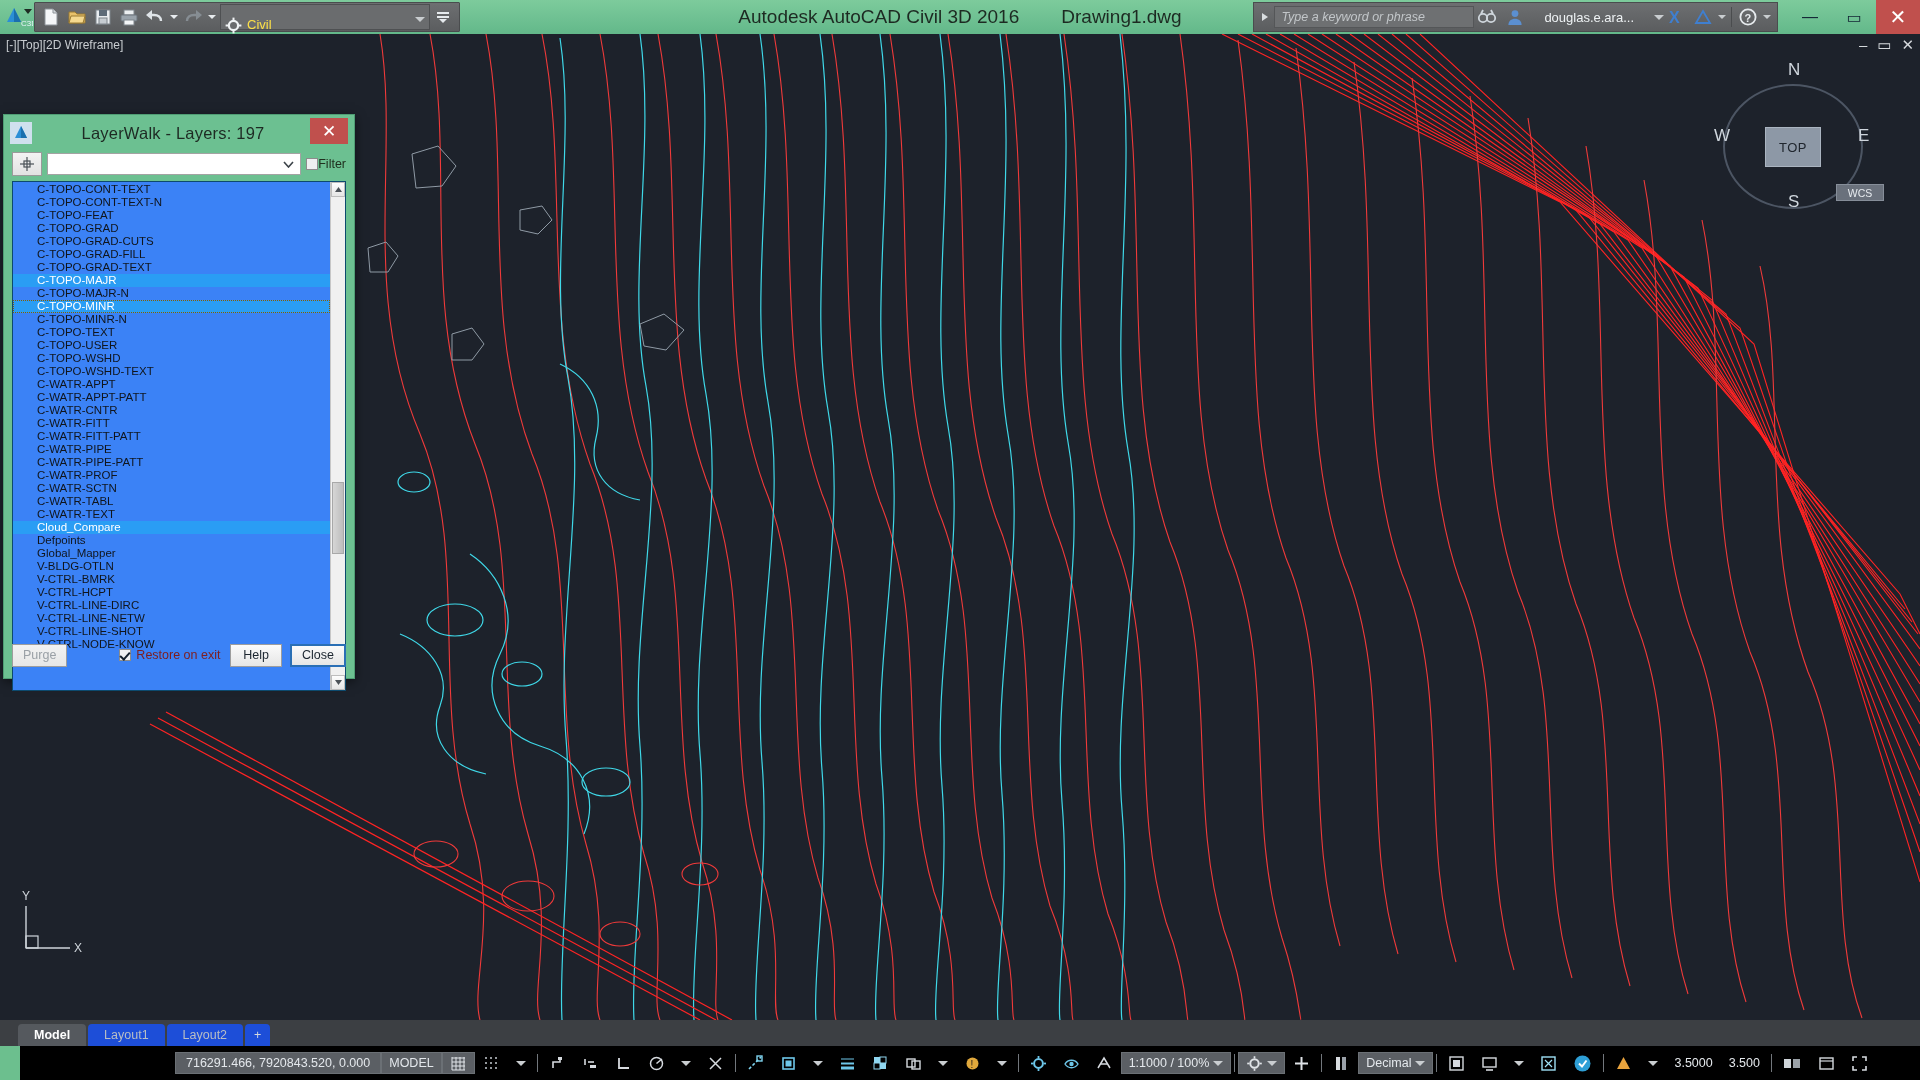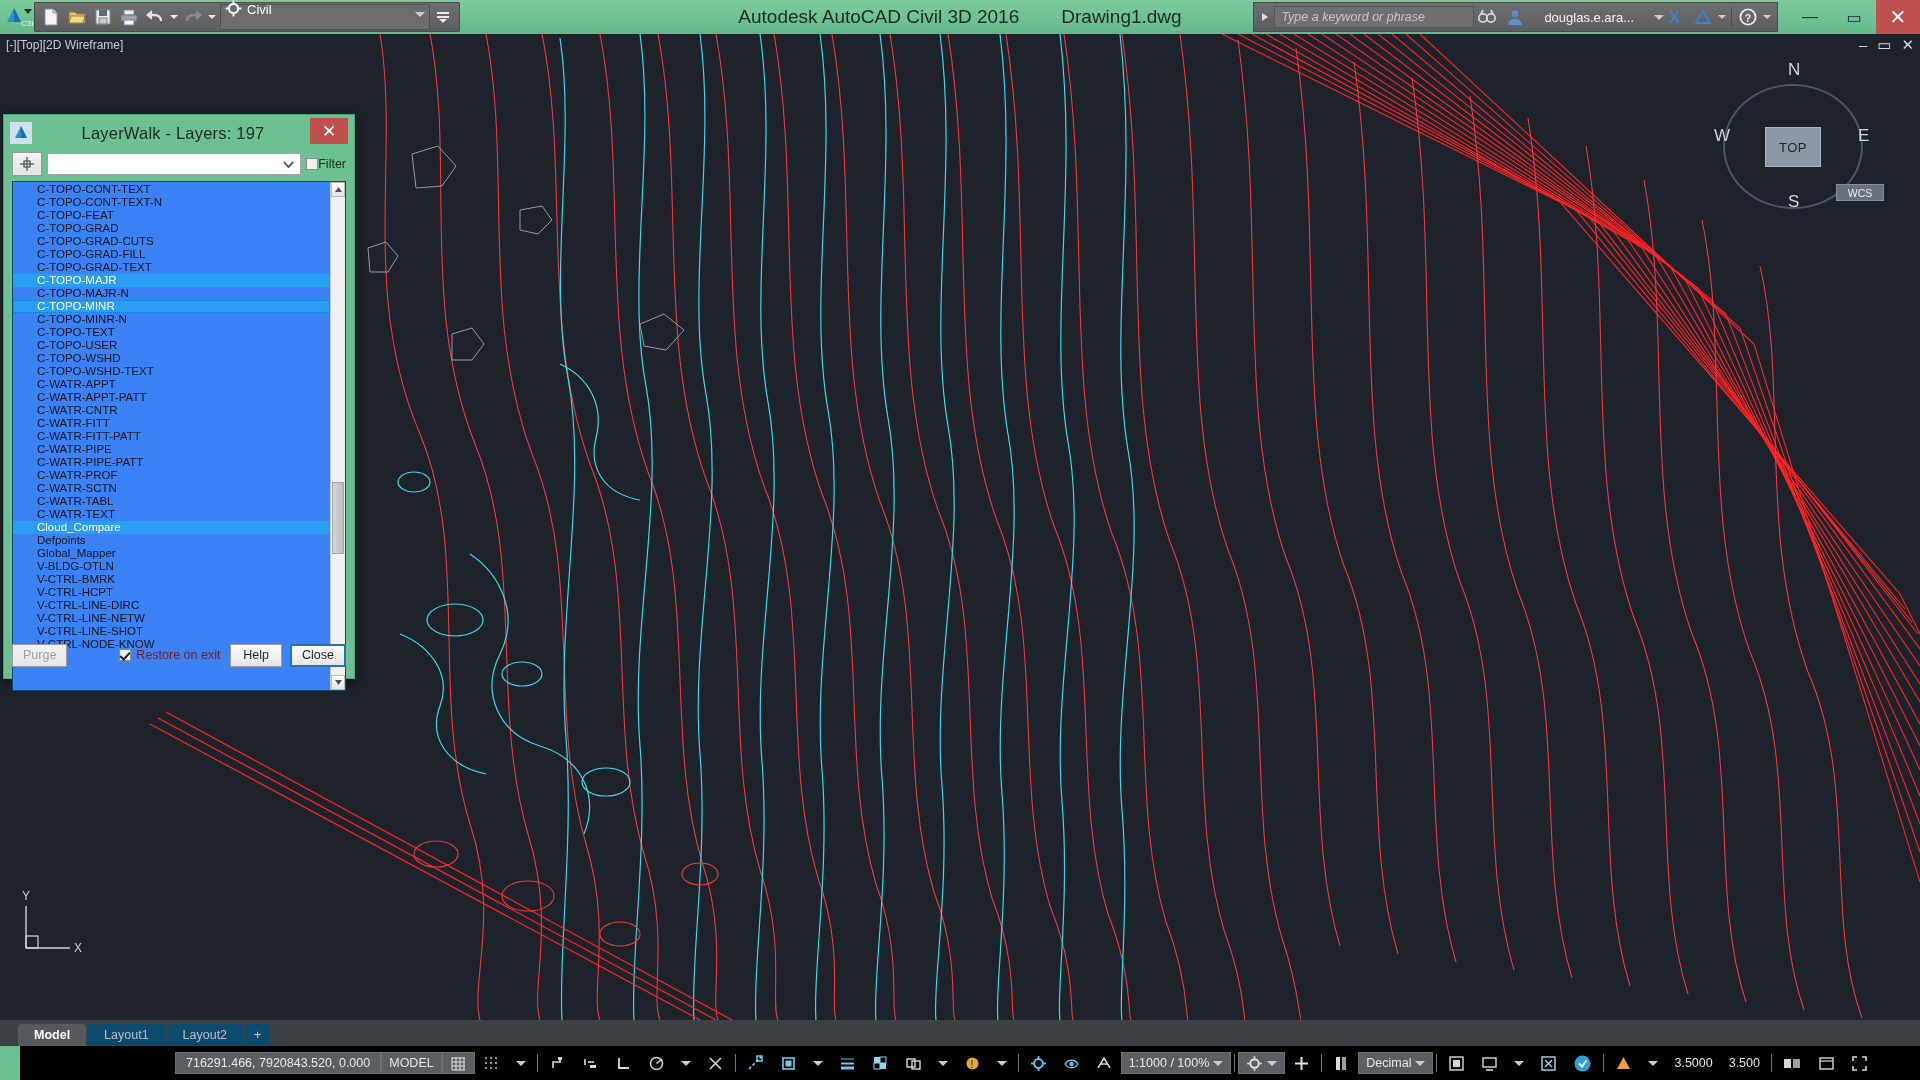--- a/index.html
+++ b/index.html
@@ -27,23 +27,23 @@
     position:absolute; left:2px; top:2px; width:32px; height:30px;
     display:flex; align-items:center; justify-content:center;
   }
   .qicon {
     width:26px; height:26px; display:flex; align-items:center; justify-content:center;
     cursor:default;
   }
   .qicon svg { display:block; }
   .qsep { width:1px; height:20px; background:#4a4c4e; margin:0 3px; }
   .wsbox {
-    display:flex; align-items:flex-end; height:24px; min-width:210px;
+    display:flex; align-items:flex-start; height:24px; min-width:210px;
     background:#6a6c6e; border:1px solid #4e5052; margin-left:2px;
-    padding:12px 4px; color:#ffffff; font-size:13px;
+    padding:12px 4px; color:#fde047; font-size:13px;
   }
   .wsbox .wslabel { margin-left:5px; flex:1; }
   .caret { width:0;height:0;border-left:5px solid transparent;border-right:5px solid transparent;border-top:5px solid #e7ebee; }
   .caret.sm { border-left-width:4px;border-right-width:4px;border-top-width:4px; }
   .caret.grey { border-top-color:#c9cdd0; }
 
   .apptitle {
     position:absolute; left:0; top:0; width:1920px; height:34px;
     display:flex; align-items:center; justify-content:center; gap:42px;
     font-size:19px; color:#1d2a22; pointer-events:none;
@@ -176,21 +176,21 @@
   .restore { display:flex; align-items:center; gap:5px; font-size:12.5px; color:#7f1d1d; margin-left:52px;}
 
   
   .tabbar {
     position:absolute; left:0; top:1020px; width:1920px; height:26px;
     background:#3c3f43; display:flex; align-items:flex-end; padding-left:18px;
   }
   .tab {
     height:22px; padding:0 16px; margin-right:2px; font-size:12.5px;
     display:flex; align-items:center; color:#b9bec4;
-    background:#0c4a6e; border-radius:4px 4px 0 0;
+    background:#1d4ed8; border-radius:4px 4px 0 0;
   }
   .tab.active { background:#55595e; color:#fff; font-weight:bold; }
   .tab.plus { padding:0 9px; color:#d6dade; }
 
   .statusbar {
     position:absolute; left:0; top:1046px; width:1920px; height:34px;
     background:#000000; display:flex; align-items:center; color:#e4e8ec; font-size:12.5px;margin-left:20px;
   }
   .sb-coords { padding:0 10px; height:22px; display:flex; align-items:center;
     border:1px solid #6b7075; margin-left:155px; background:#5b5f64; }

